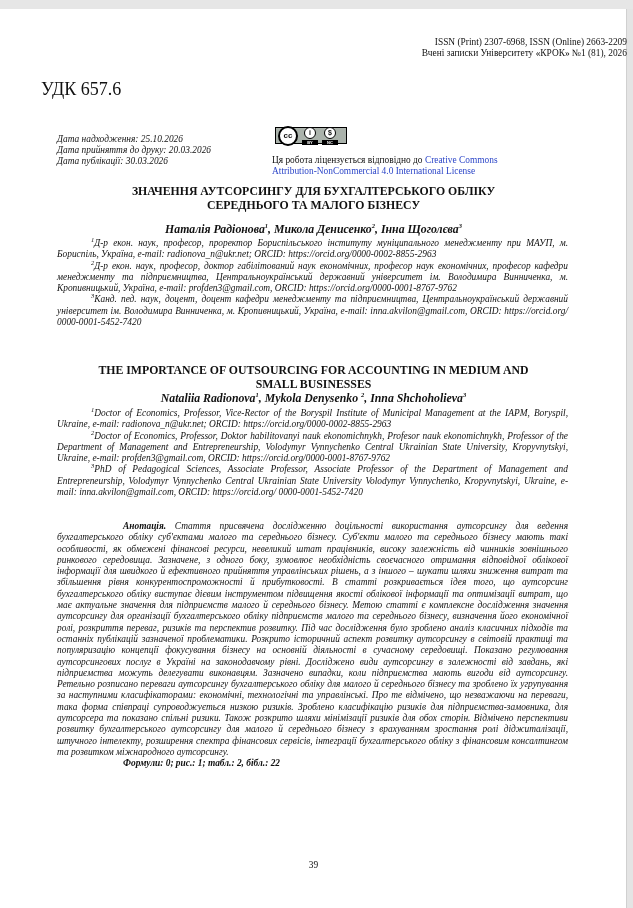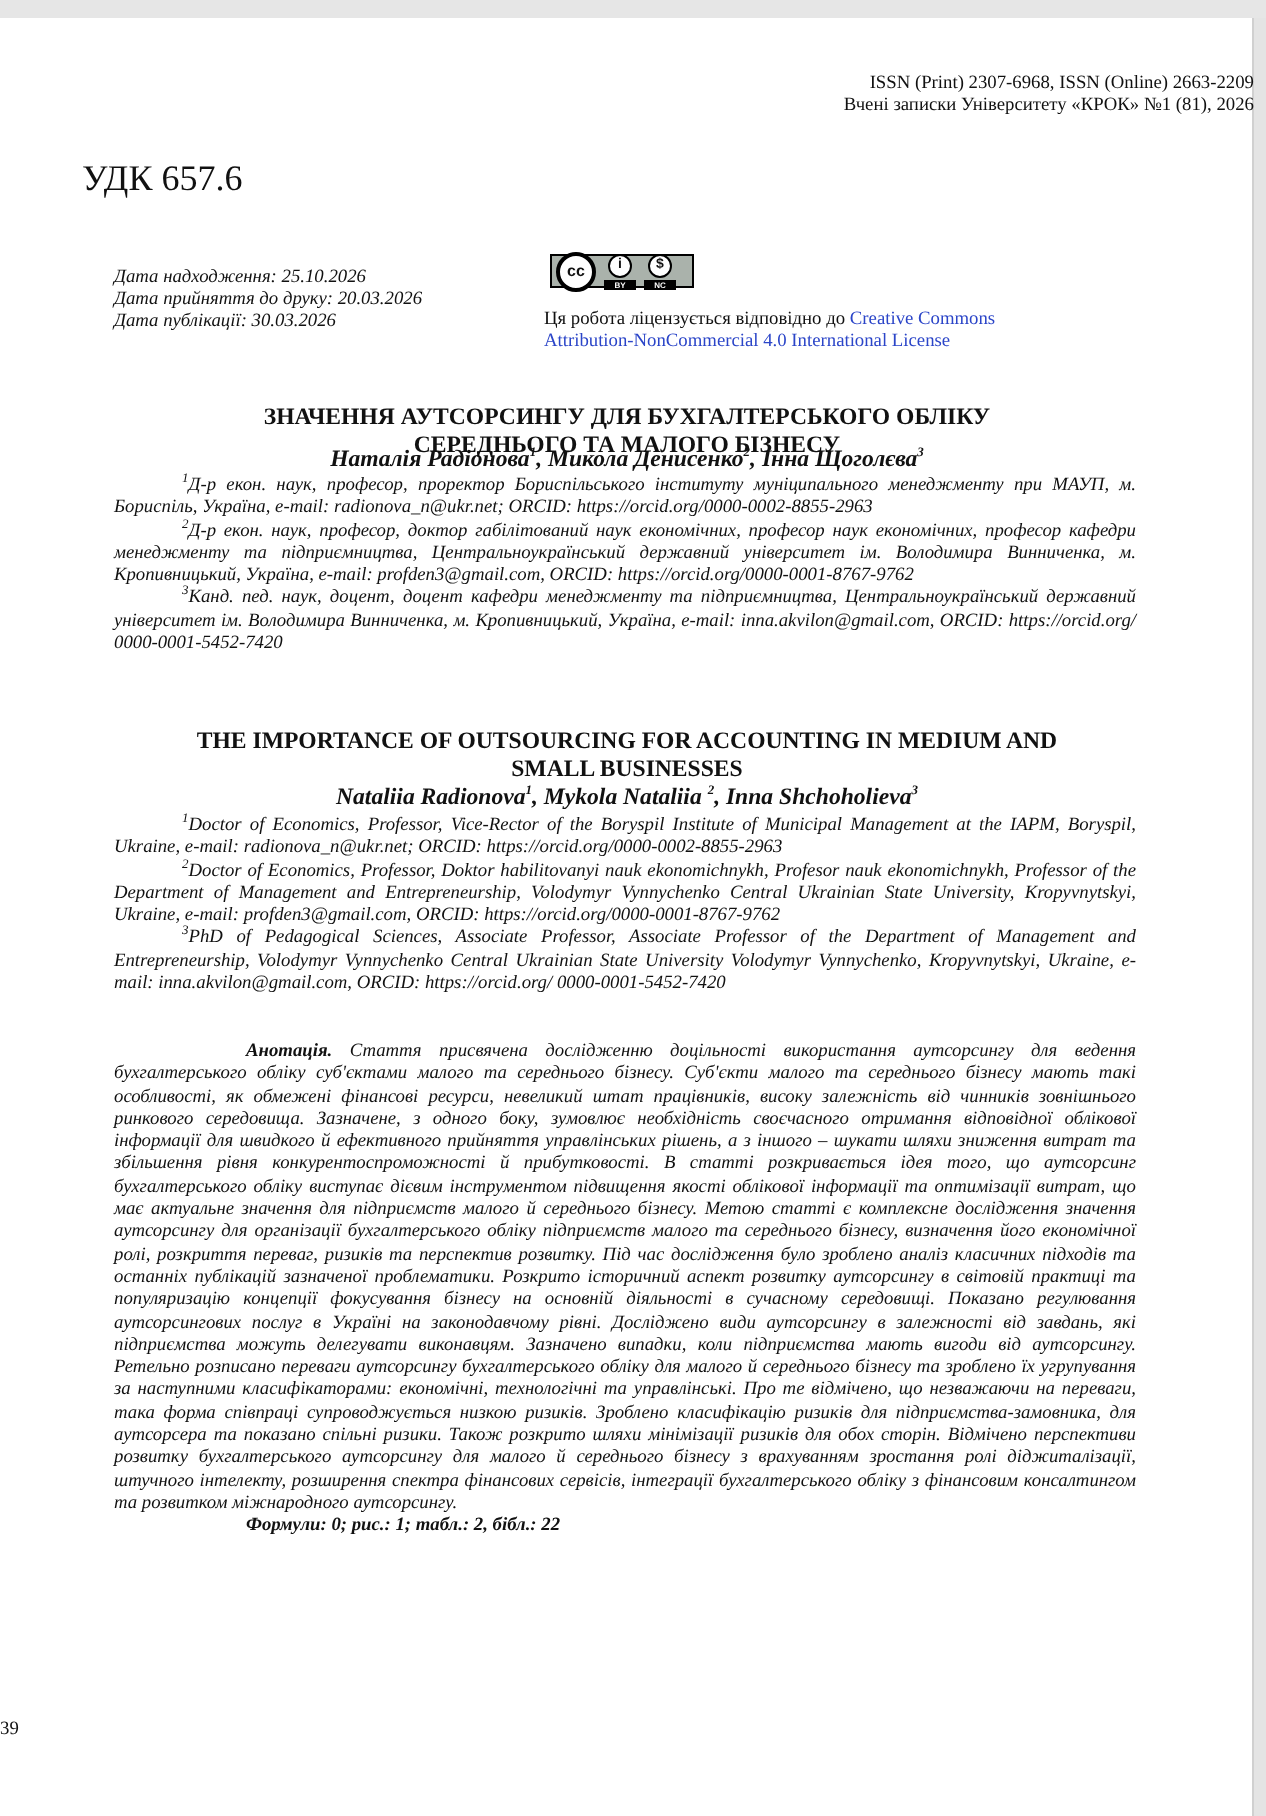--- a/index.html
+++ b/index.html
@@ -71,21 +71,21 @@
     font-style:italic; font-size:9.4px; line-height:11.3px; text-align:justify;
   }
   .affil p { margin:0; text-indent:34px; }
   .abstract {
     position:absolute; left:57px; top:521px; width:511px;
     font-style:italic; font-size:9.4px; line-height:11.3px; text-align:justify;
   }
   .abstract p { margin:0; text-indent:34px; }
   .abstract b { font-style:italic;margin-left:32px; }
   .pagenum {
-    position:absolute; top:860px; left:0; width:627px; 
+    position:absolute; top:860px; left:0; width:627px; text-align:center;
     font-size:9.4px;
   }
   sup { font-size:6.5px; vertical-align:super; line-height:0; }
 </style>
 </head>
 <body>
 
 <div class="page"></div>
 <div class="scroll-edge"></div>
 
@@ -117,42 +117,42 @@
 </div>
 
 <div class="license">
   <div>
     <span>Ця робота ліцензується відповідно до </span>
     <a>Creative Commons</a>
   </div>
   <div><a>Attribution-NonCommercial 4.0 International License</a></div>
 </div>
 
-<div class="title" style="top:202px;">
+<div class="title" style="top:185px;">
   <div>ЗНАЧЕННЯ АУТСОРСИНГУ ДЛЯ БУХГАЛТЕРСЬКОГО ОБЛІКУ</div>
   <div>СЕРЕДНЬОГО ТА МАЛОГО БІЗНЕСУ</div>
 </div>
 <div class="authors" style="top:222px;">
   <span>Наталія Радіонова</span><sup>1</sup>,
   <span>Микола Денисенко</span><sup>2</sup>,
   <span>Інна Щоголєва</span><sup>3</sup>
 </div>
 <div class="affil" style="top:238px;">
   <p><sup>1</sup><span>Д-р екон. наук, професор, проректор Бориспільського інституту муніципального менеджменту при МАУП, м. Бориспіль, Україна, e-mail: radionova_n@ukr.net; ORCID: https://orcid.org/0000-0002-8855-2963</span></p>
   <p><sup>2</sup><span>Д-р екон. наук, професор, доктор габілітований наук економічних, професор наук економічних, професор кафедри менеджменту та підприємництва, Центральноукраїнський державний університет ім. Володимира Винниченка, м. Кропивницький, Україна, e-mail: profden3@gmail.com, ORCID: https://orcid.org/0000-0001-8767-9762</span></p>
   <p><sup>3</sup><span>Канд. пед. наук, доцент, доцент кафедри менеджменту та підприємництва, Центральноукраїнський державний університет ім. Володимира Винниченка, м. Кропивницький, Україна, e-mail: inna.akvilon@gmail.com, ORCID: https://orcid.org/ 0000-0001-5452-7420</span></p>
 </div>
 
 <div class="title" style="top:364px;">
   <div>THE IMPORTANCE OF OUTSOURCING FOR ACCOUNTING IN MEDIUM AND</div>
   <div>SMALL BUSINESSES</div>
 </div>
 <div class="authors" style="top:391px;">
   <span>Nataliia Radionova</span><sup>1</sup>,
-  <span>Mykola Nataliia </span><sup>2</sup>,
+  <span>Mykola Denysenko </span><sup>2</sup>,
   <span>Inna Shchoholieva</span><sup>3</sup>
 </div>
 <div class="affil" style="top:408px;">
   <p><sup>1</sup><span>Doctor of Economics, Professor, Vice-Rector of the Boryspil Institute of Municipal Management at the IAPM, Boryspil, Ukraine, e-mail: radionova_n@ukr.net; ORCID: https://orcid.org/0000-0002-8855-2963</span></p>
   <p><sup>2</sup><span>Doctor of Economics, Professor, Doktor habilitovanyi nauk ekonomichnykh, Profesor nauk ekonomichnykh, Professor of the Department of Management and Entrepreneurship, Volodymyr Vynnychenko Central Ukrainian State University, Kropyvnytskyi, Ukraine, e-mail: profden3@gmail.com, ORCID: https://orcid.org/0000-0001-8767-9762</span></p>
   <p><sup>3</sup><span>PhD of Pedagogical Sciences, Associate Professor, Associate Professor of the Department of Management and Entrepreneurship, Volodymyr Vynnychenko Central Ukrainian State University Volodymyr Vynnychenko, Kropyvnytskyi, Ukraine, e-mail: inna.akvilon@gmail.com, ORCID: https://orcid.org/ 0000-0001-5452-7420</span></p>
 </div>
 
 <div class="abstract">
   <p><b>Анотація.</b><span> Стаття присвячена дослідженню доцільності використання аутсорсингу для ведення бухгалтерського обліку суб'єктами малого та середнього бізнесу. Суб'єкти малого та середнього бізнесу мають такі особливості, як обмежені фінансові ресурси, невеликий штат працівників, високу залежність від чинників зовнішнього ринкового середовища. Зазначене, з одного боку, зумовлює необхідність своєчасного отримання відповідної облікової інформації для швидкого й ефективного прийняття управлінських рішень, а з іншого – шукати шляхи зниження витрат та збільшення рівня конкурентоспроможності й прибутковості. В статті розкривається ідея того, що аутсорсинг бухгалтерського обліку виступає дієвим інструментом підвищення якості облікової інформації та оптимізації витрат, що має актуальне значення для підприємств малого й середнього бізнесу. Метою статті є комплексне дослідження значення аутсорсингу для організації бухгалтерського обліку підприємств малого та середнього бізнесу, визначення його економічної ролі, розкриття переваг, ризиків та перспектив розвитку. Під час дослідження було зроблено аналіз класичних підходів та останніх публікацій зазначеної проблематики. Розкрито історичний аспект розвитку аутсорсингу в світовій практиці та популяризацію концепції фокусування бізнесу на основній діяльності в сучасному середовищі. Показано регулювання аутсорсингових послуг в Україні на законодавчому рівні. Досліджено види аутсорсингу в залежності від завдань, які підприємства можуть делегувати виконавцям. Зазначено випадки, коли підприємства мають вигоди від аутсорсингу. Ретельно розписано переваги аутсорсингу бухгалтерського обліку для малого й середнього бізнесу та зроблено їх угрупування за наступними класифікаторами: економічні, технологічні та управлінські. Про те відмічено, що незважаючи на переваги, така форма співпраці супроводжується низкою ризиків. Зроблено класифікацію ризиків для підприємства-замовника, для аутсорсера та показано спільні ризики. Також розкрито шляхи мінімізації ризиків для обох сторін. Відмічено перспективи розвитку бухгалтерського аутсорсингу для малого й середнього бізнесу з врахуванням зростання ролі діджиталізації, штучного інтелекту, розширення спектра фінансових сервісів, інтеграції бухгалтерського обліку з фінансовим консалтингом та розвитком міжнародного аутсорсингу.</span></p>

